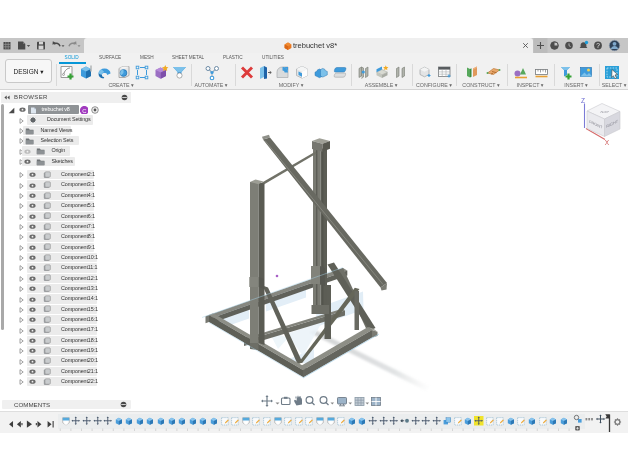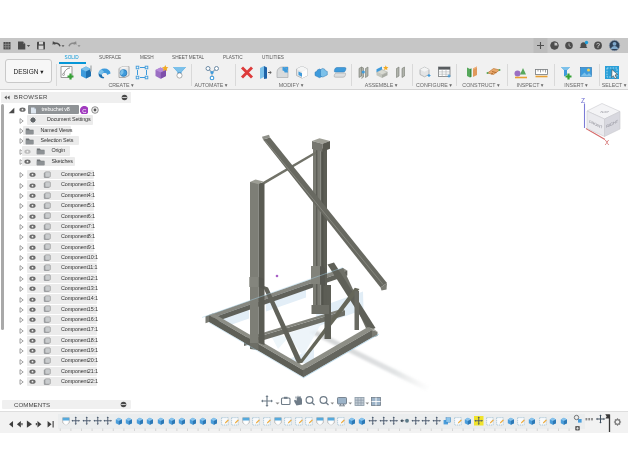--- a/index.html
+++ b/index.html
@@ -49,20 +49,31 @@
  <rect x="39" y="3.8" width="4" height="2.6" fill="#efefef" opacity="0.85"></rect>
  <rect x="38.6" y="7.6" width="4.8" height="3.8" fill="#efefef" opacity="0.85"></rect>
 </g>
 <path d="M52.5 6.8l0.3-3.6 3.4 1.8z" fill="#4a4a4a"></path>
 <path d="M54 6c2.5-1.6 5.2-0.7 6 2.3" stroke="#4a4a4a" stroke-width="1.5" fill="none"></path>
 <path d="M61.5 7.2l1.5 1.8 1.5-1.8z" fill="#555"></path>
 <path d="M76.5 6.8l-0.3-3.6-3.4 1.8z" fill="#8a8a8a"></path>
 <path d="M75 6c-2.5-1.6-5.2-0.7-6 2.3" stroke="#8a8a8a" stroke-width="1.5" fill="none"></path>
 <path d="M77.5 7.2l1.5 1.8 1.5-1.8z" fill="#8a8a8a"></path>
 </svg>
+<div id="tab">
+      <div id="tabtitle">trebuchet v8*</div>
+<svg class="abs" style="left:200px;top:4px" width="8" height="8" viewBox="0 0 8 8">
+<path d="M4 0.5l3.4 1.9v3.7L4 8 0.6 6.1V2.4z" fill="#e87722"></path>
+<path d="M4 0.5l3.4 1.9L4 4.2 0.6 2.4z" fill="#f08c33"></path>
+<path d="M4 4.2v3.8L0.6 6.1V2.4z" fill="#d96716"></path>
+</svg>
+<svg class="abs" style="left:438px;top:4px" width="7" height="7" viewBox="0 0 7 7">
+<path d="M1.2 1.2l4.6 4.6M5.8 1.2L1.2 5.8" stroke="#555" stroke-width="0.9"></path>
+      </svg>
+</div>
 <svg class="abs" style="left:533px;top:38px" width="95" height="15" viewBox="0 0 95 15">
 <rect x="0.5" y="0" width="14" height="15" fill="#bcbcbc"></rect>
 <path d="M7.5 4v7M4 7.5h7" stroke="#4f4f4f" stroke-width="1.1"></path>
 <circle cx="21.5" cy="7.5" r="3.8" fill="#4d4d4d"></circle>
 <rect x="21.5" y="4.5" width="3.2" height="3" fill="#c6c6c6"></rect>
 <circle cx="21.5" cy="7.5" r="3.8" fill="none" stroke="#4d4d4d" stroke-width="1"></circle>
 <circle cx="36" cy="7.5" r="3.8" fill="#4d4d4d"></circle>
 <path d="M36 5.4v2.3l1.7 1" stroke="#bbb" stroke-width="0.9" fill="none"></path>
 <path d="M50.5 4.2c-1.9 0-2.9 1.4-2.9 3v1.6l-1 1.2h7.8l-1-1.2V7.2c0-1.6-1-3-2.9-3z" fill="#4d4d4d"></path>
 <circle cx="53.5" cy="4.5" r="1.7" fill="#1a9bd7"></circle>

